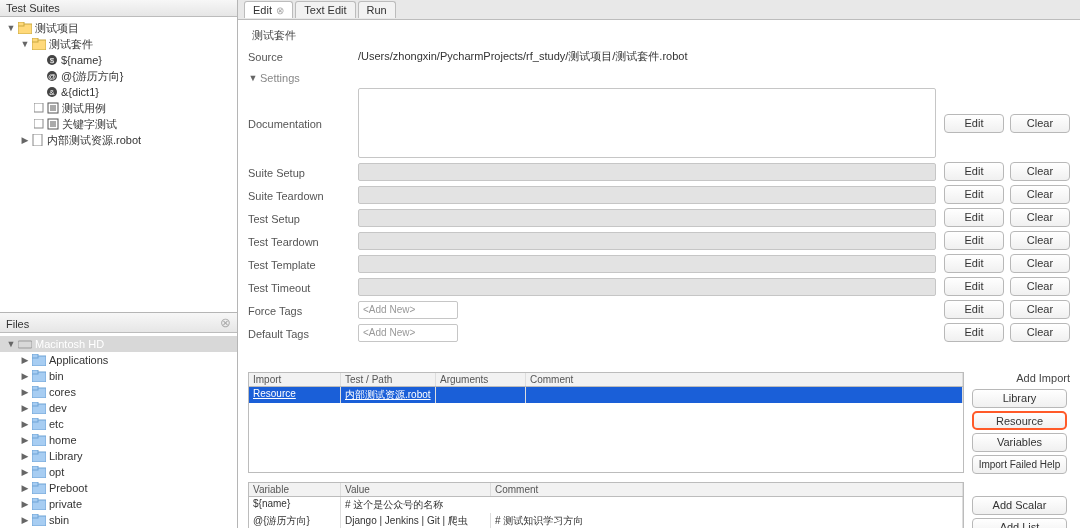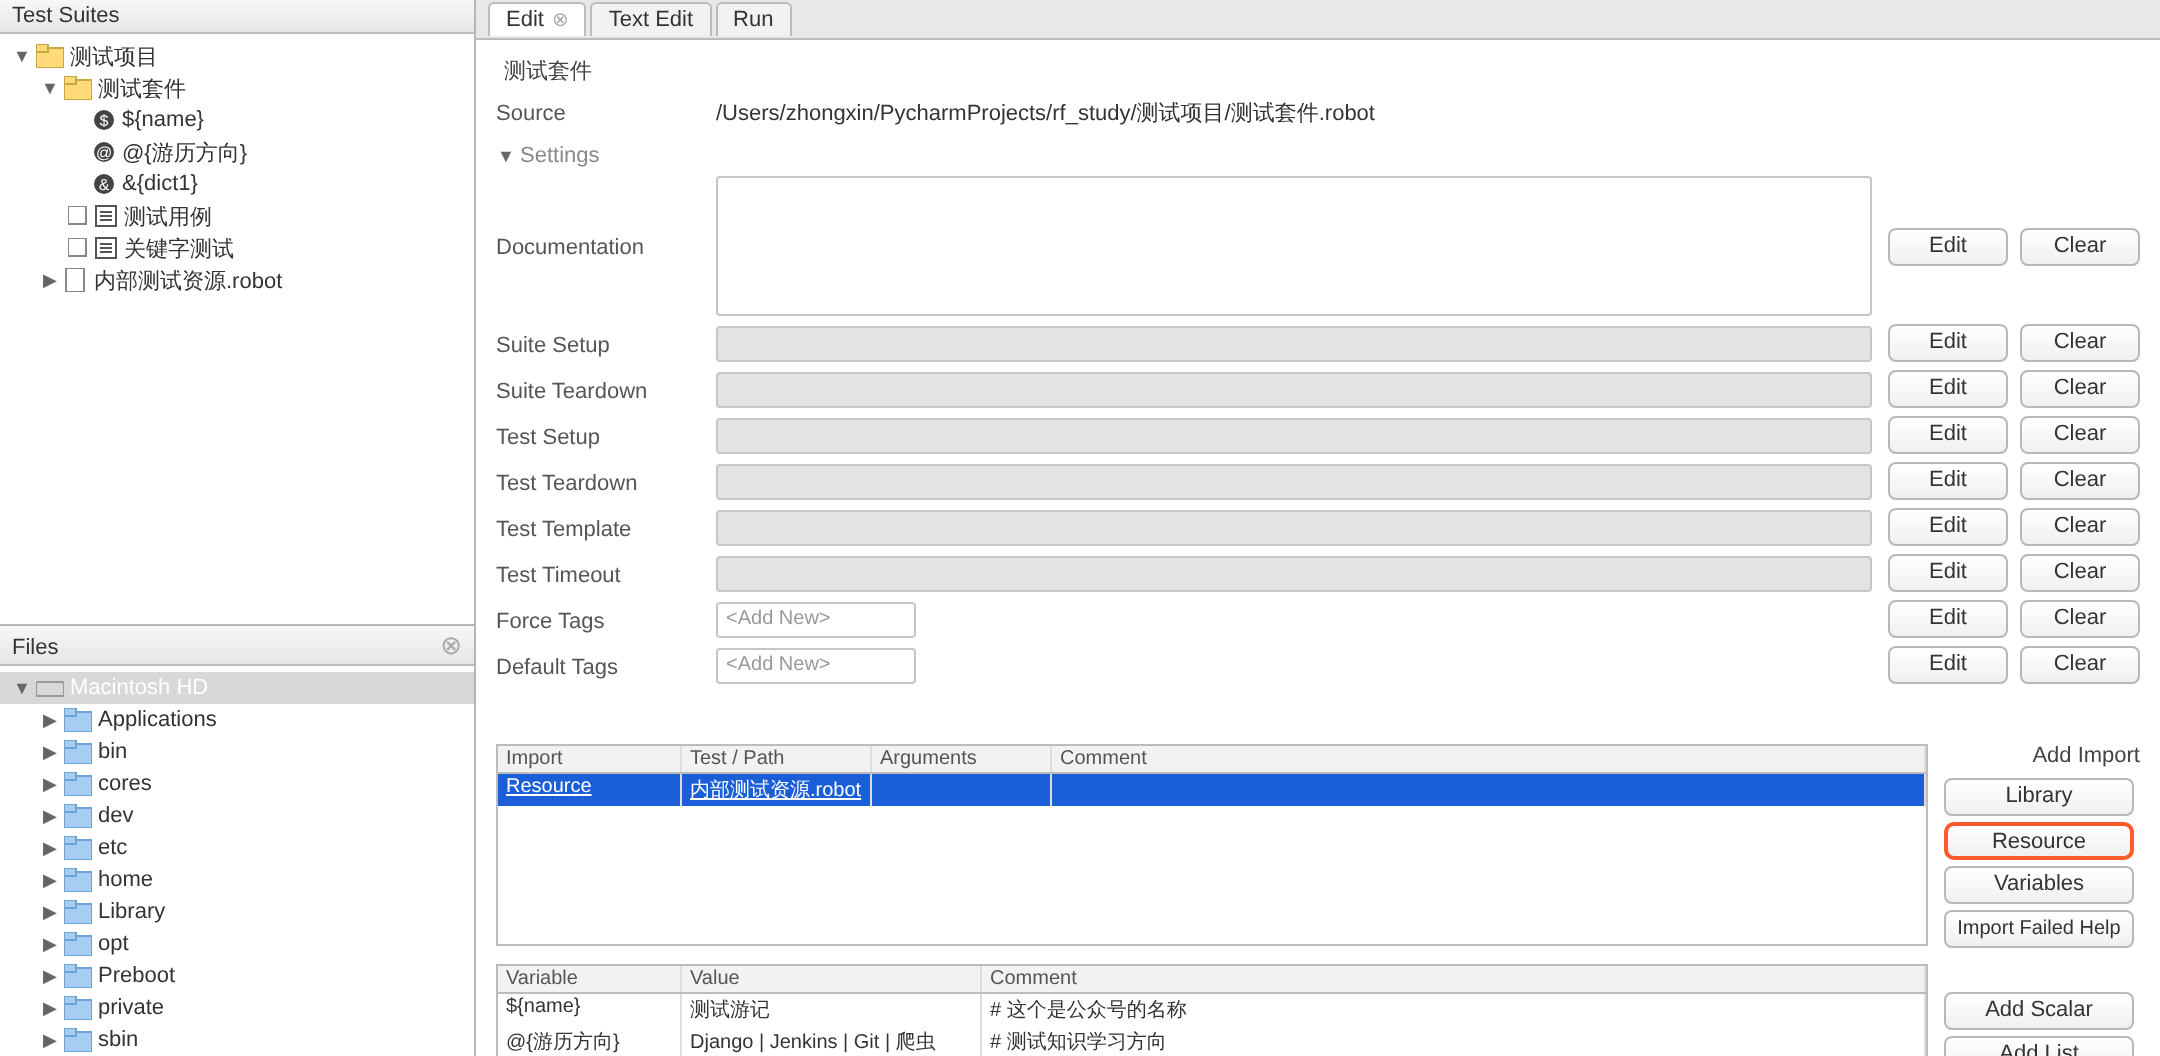--- a/index.html
+++ b/index.html
@@ -395,21 +395,20 @@
       <div class="vars-area">
         <div class="vars-table">
           <div class="tbl-head2">
             <div class="col-var">Variable</div>
             <div class="col-value">Value</div>
             <div class="col-com2">Comment</div>
           </div>
           <div class="tbl-body2" id="vars-body">
               <div class="tbl-row2">
                 <div class="col-var">${name}</div>
-                <div class="col-value">测试游记</div>
                 <div class="col-com2"># 这个是公众号的名称</div>
               </div>
               <div class="tbl-row2">
                 <div class="col-var">@{游历方向}</div>
                 <div class="col-value">Django | Jenkins | Git | 爬虫</div>
                 <div class="col-com2"># 测试知识学习方向</div>
               </div>
             </div>
         </div>
         <div class="side-btns" style="padding-top:14px">

